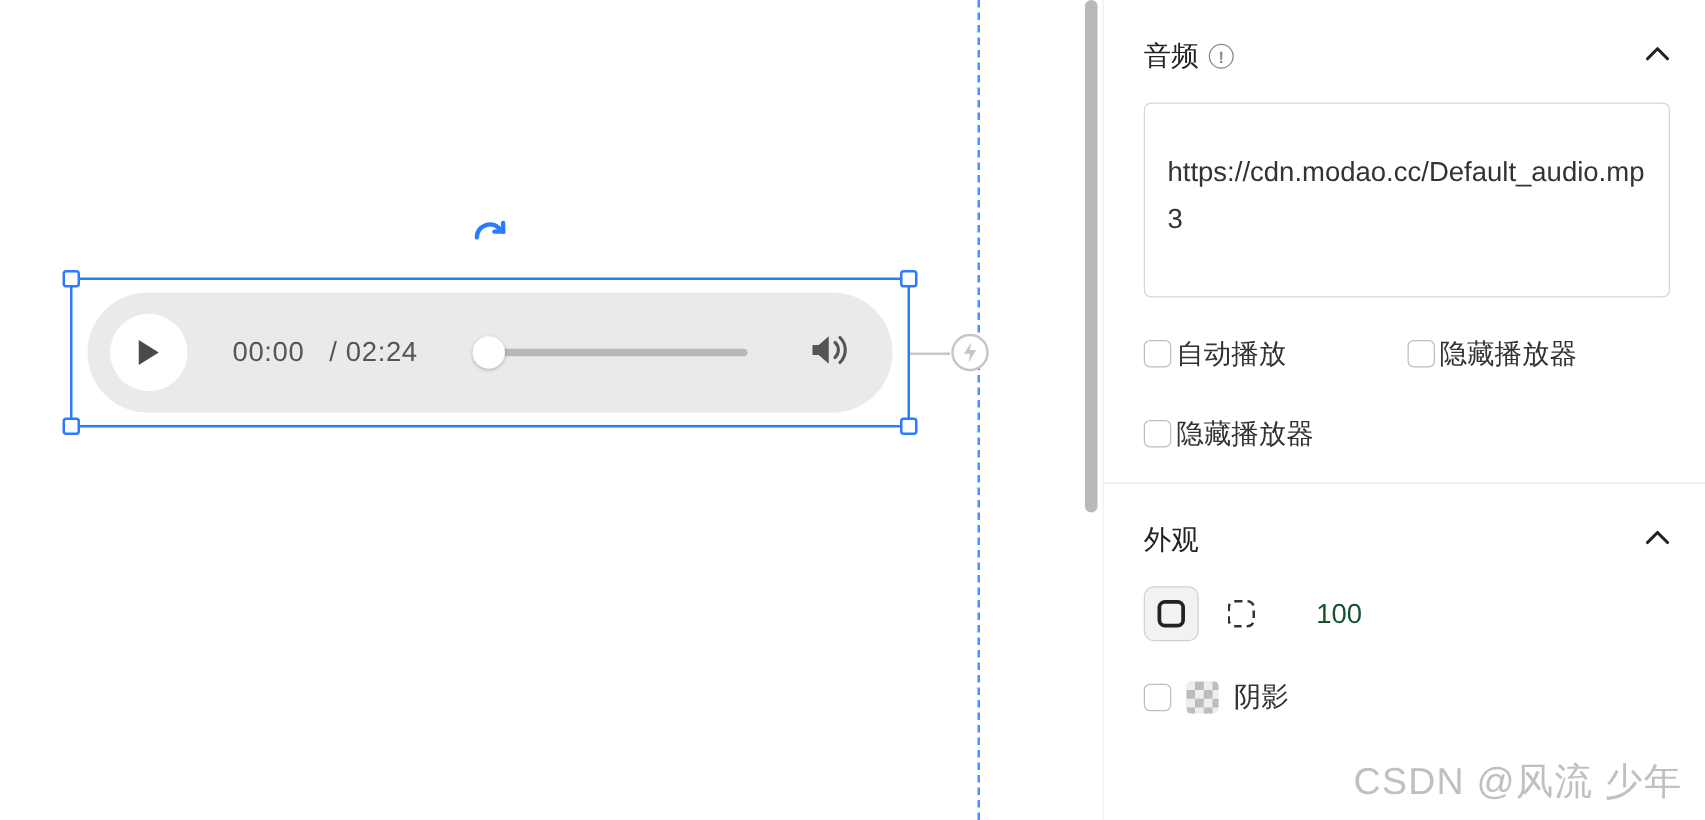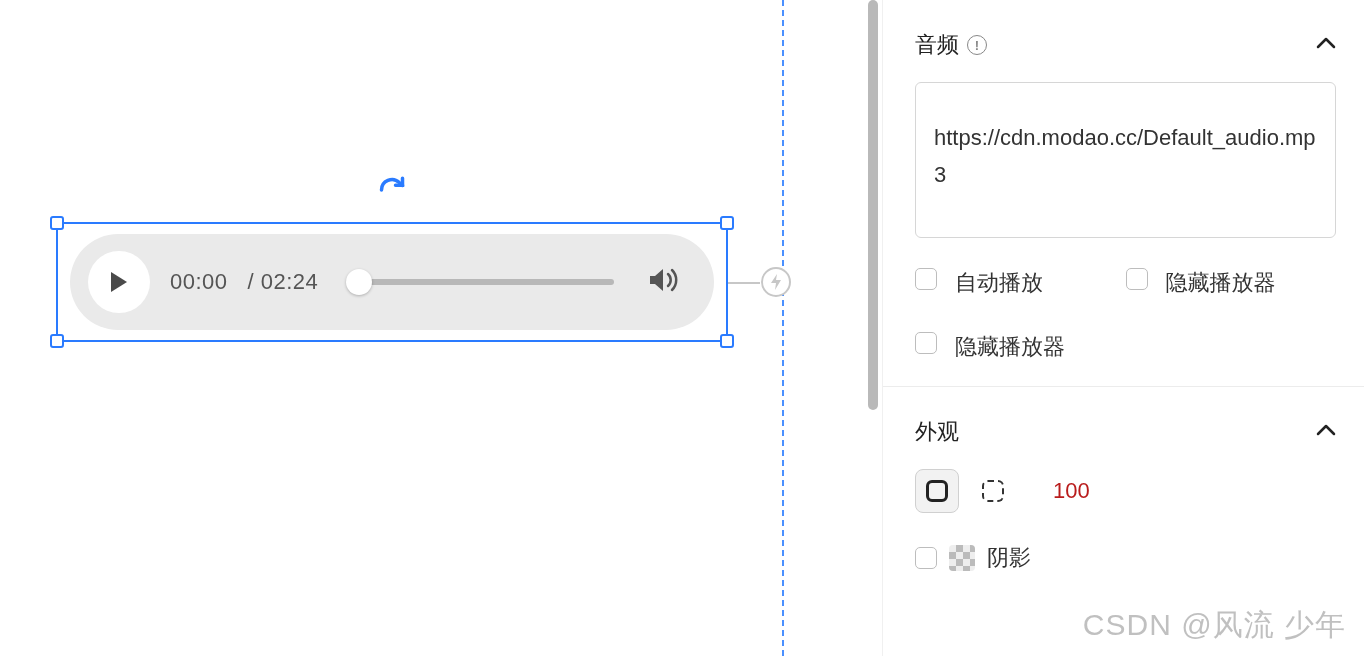--- a/index.html
+++ b/index.html
@@ -46,21 +46,21 @@
     .sel-handle.br { right:-8px; bottom:-8px; }
     .audio-player {
       position: absolute;
       left: 70px; top: 234px;
       width: 644px; height: 96px;
       background: #eaeaea;
       border-radius: 48px;
       display: flex;
       align-items: center;
       padding: 0 34px 0 18px;
-      gap: 20px;
+      gap: 36px;
     }
     .play-btn {
       width: 62px; height: 62px;
       border-radius: 50%;
       background: #fff;
       display: flex; align-items: center; justify-content: center;
       flex-shrink: 0;
     }
     .time {
       font-size: 22px;
@@ -156,21 +156,22 @@
       background:#fff;
     }
     .options-grid {
       display: grid;
       grid-template-columns: 1fr 1fr;
       row-gap: 34px;
       margin-bottom: 20px;
     }
     .chk-row {
       display: flex;
-      gap: 18px;
+      align-items: center;
+      gap: 4px;
     }
     .chkbox {
       width: 22px; height: 22px;
       border: 1.5px solid #bdbdbd;
       border-radius: 5px;
       background: #fff;
       flex-shrink: 0;
     }
     .chk-label {
       font-size: 22px;
@@ -195,21 +196,21 @@
       background:#fff;
     }
     .sq-btn.active { background:#f2f2f2; border-color:#d0d0d0; }
     .sq-inner-solid {
       width: 22px; height: 22px; border:3px solid #222; border-radius:6px;
     }
     .sq-inner-dashed {
       width: 22px; height: 22px; border:2px dashed #333; border-radius:6px;
     }
     .opacity-val {
-      font-size: 22px; color:#b91c1c; margin-left: 26px;
+      font-size: 22px; color:#14532d; margin-left: 26px;
     }
     .shadow-row {
       display:flex;align-items:center;gap:12px;
     }
     .checker {
       width: 26px; height:26px;
       background:
         linear-gradient(45deg,#bbb 25%,transparent 25%,transparent 75%,#bbb 75%),
         linear-gradient(45deg,#bbb 25%,#eee 25%,#eee 75%,#bbb 75%);
       background-size: 14px 14px;

